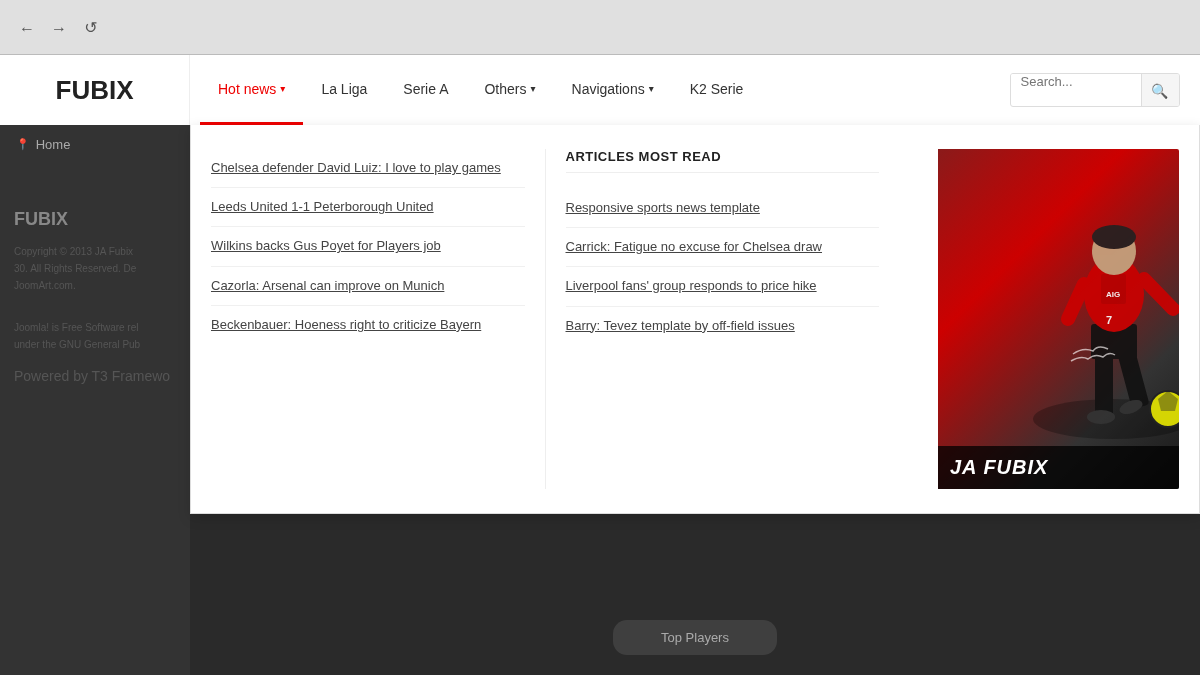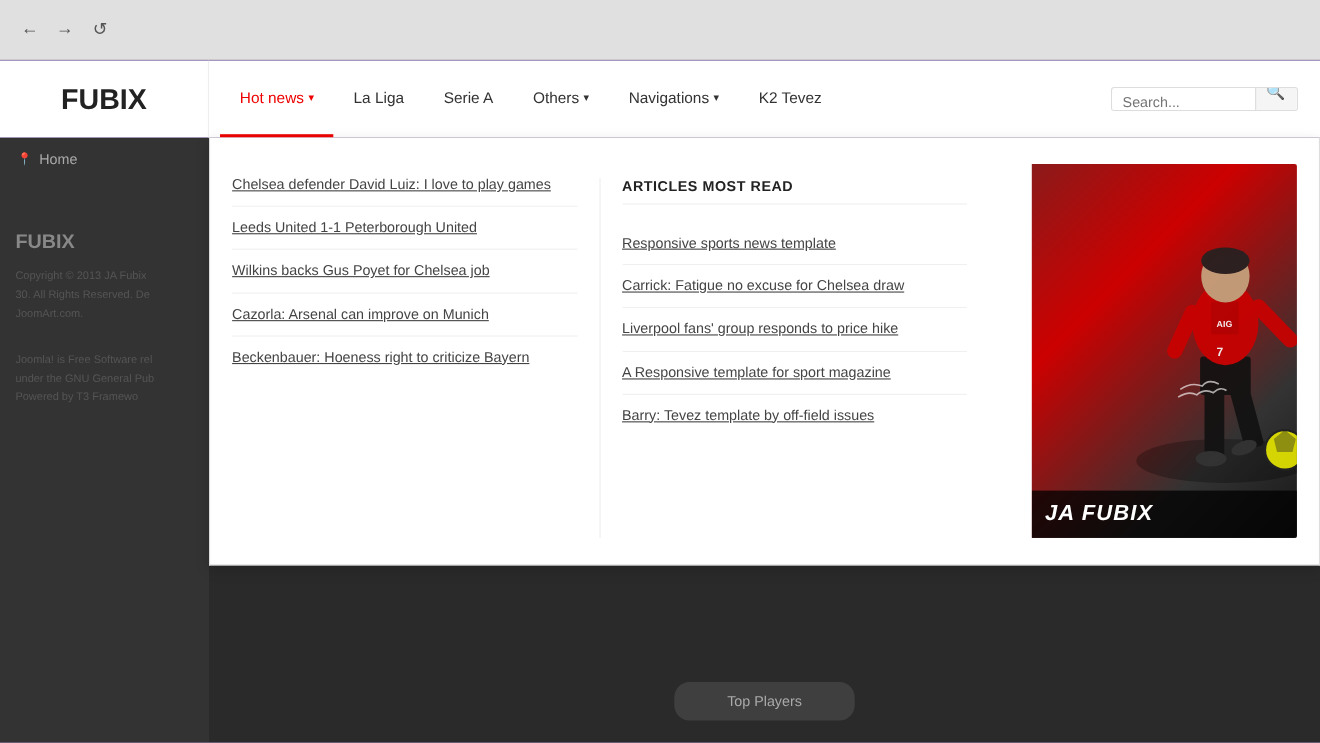--- a/index.html
+++ b/index.html
@@ -29,21 +29,21 @@
       justify-content: center;
       cursor: pointer;
       color: #555;
       font-size: 16px;
     }
 
     
     .page-wrapper {
       width: 1200px;
       height: 620px;
-      background: #4c1d95;
+      background: #6d28d9;
       position: relative;
       overflow: hidden;
     }
 
     
     .site-header {
       background: #fff;
       height: 70px;
       display: flex;
       align-items: center;
@@ -85,27 +85,27 @@
     .nav-item.active {
       color: #e00;
       border-bottom: 3px solid #e00;
     }
     .nav-item .caret {
       margin-left: 4px;
       font-size: 10px;
     }
     .search-box {
       display: flex;
-      align-items: flex-end;
+      align-items: flex-start;
       margin-left: auto;
       margin-right: 20px;
       border: 1px solid #ddd;
       border-radius: 3px;
       overflow: hidden;
-      height: 22px;
+      height: 34px;
     }
     .search-input {
       border: none;
       outline: none;
       padding: 0 10px;
       font-size: 13px;
       color: #999;
       width: 130px;
     }
     .search-btn {
@@ -135,21 +135,20 @@
       box-shadow: 0 4px 12px rgba(0,0,0,0.15);
       min-height: 380px;
     }
     .dropdown-col {
       flex: 1;
       padding-right: 20px;
     }
     .dropdown-col + .dropdown-col {
       padding-left: 20px;
       border-left: 1px solid #eee;
-      margin-top: 13px;
     }
     .dropdown-col-title {
       font-size: 13px;
       font-weight: 700;
       color: #222;
       text-transform: uppercase;
       letter-spacing: 0.5px;
       margin-bottom: 16px;
       padding-bottom: 8px;
       border-bottom: 1px solid #eee;
@@ -283,65 +282,64 @@
       </div>
       <div class="nav-item">
         <span>Others</span>
         <span class="caret">▾</span>
       </div>
       <div class="nav-item">
         <span>Navigations</span>
         <span class="caret">▾</span>
       </div>
       <div class="nav-item">
-        <span>K2 Tevez</span>
+        <span>K2 Serie</span>
       </div>
     </nav>
     <div class="search-box">
       <input class="search-input" type="text" placeholder="Search..." style="">
       <button class="search-btn">🔍</button>
     </div>
   </div>
 
   <div class="sidebar">
     <div class="sidebar-item">
       <span class="pin-icon">📍</span>
       <span>Home</span>
     </div>
 
     <div style="padding: 40px 14px 0; color: #666; font-size: 11px; line-height: 1.7;">
       <div style="font-size:18px;font-weight:900;color:#888;margin-bottom:8px;">FUBIX</div>
       <div style="font-size:10px;color:#555;">Copyright © 2013 JA Fubix<br>30. All Rights Reserved. De<br>JoomArt.com.</div>
       <div style="margin-top:25px;font-size:10px;color:#555;">Joomla! is Free Software rel<br>under the GNU General Pub</div>
-      <div style="font-size:10px;color:#555;">Powered by T3 Framewo</div>
+      <div style="margin-top:12px;font-size:14px;color:#555;">Powered by T3 Framewo</div>
     </div>
   </div>
 
   <div class="page-content">
     <div class="top-players-bar">
       <span>Top Players</span>
     </div>
   </div>
 
   <div class="mega-dropdown">
 
     <div class="dropdown-col">
       <div class="dropdown-news-item">Chelsea defender David Luiz: I love to play games</div>
       <div class="dropdown-news-item">Leeds United 1-1 Peterborough United</div>
-      <div class="dropdown-news-item">Wilkins backs Gus Poyet for Chelsea job</div>
+      <div class="dropdown-news-item">Wilkins backs Gus Poyet for Players job</div>
       <div class="dropdown-news-item">Cazorla: Arsenal can improve on Munich</div>
       <div class="dropdown-news-item">Beckenbauer: Hoeness right to criticize Bayern</div>
     </div>
 
     <div class="dropdown-col">
       <div class="dropdown-col-title">ARTICLES MOST READ</div>
       <div class="dropdown-news-item">Responsive sports news template</div>
       <div class="dropdown-news-item">Carrick: Fatigue no excuse for Chelsea draw</div>
       <div class="dropdown-news-item">Liverpool fans' group responds to price hike</div>
-      <div class="dropdown-news-item">A Responsive template for sport magazine</div>
       <div class="dropdown-news-item">Barry: Tevez template by off-field issues</div>
     </div>
 
     <div class="dropdown-image-panel">
       <div class="player-image-bg">
 
         <svg class="player-svg" width="200" height="280" viewBox="0 0 200 280">
 
           <ellipse cx="100" cy="240" rx="80" ry="20" fill="rgba(0,0,0,0.3)"></ellipse>
 

